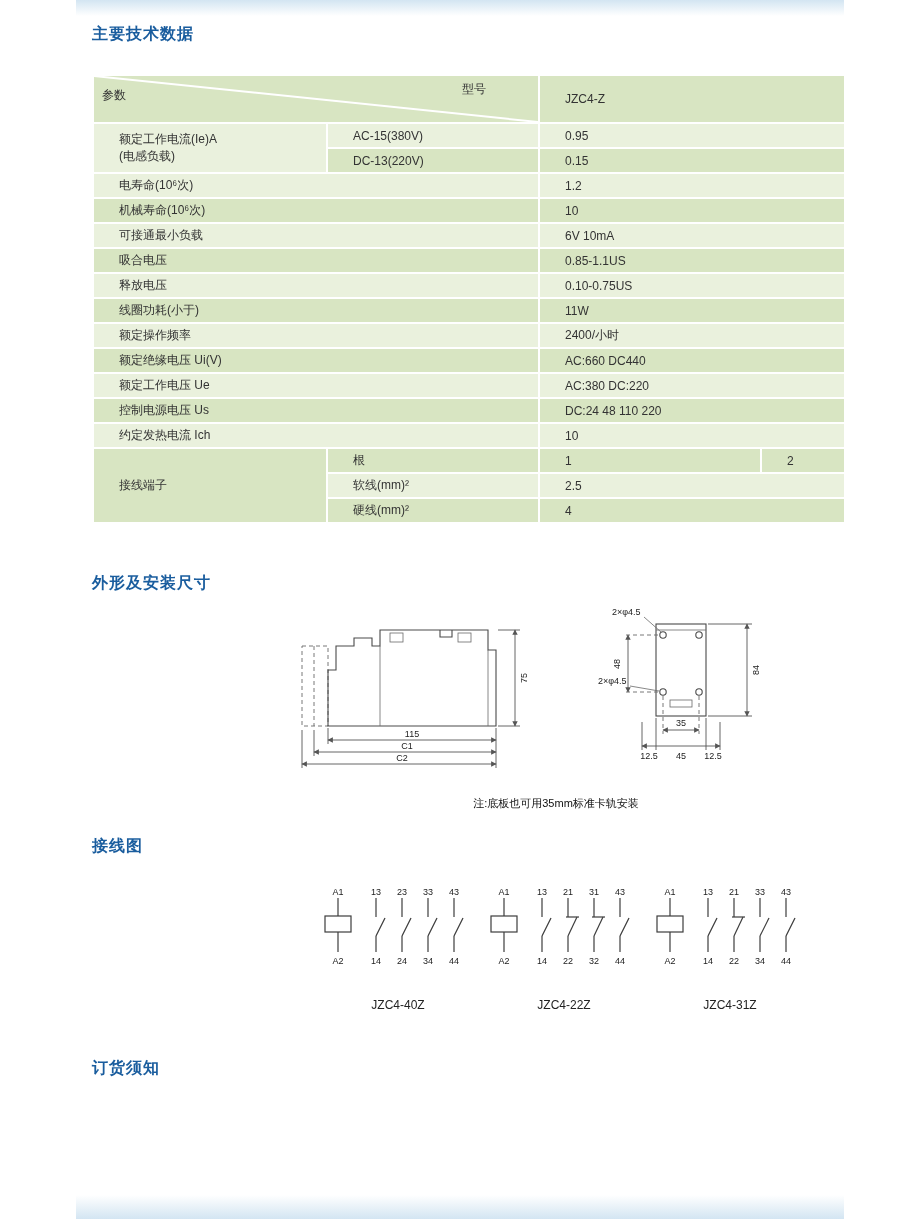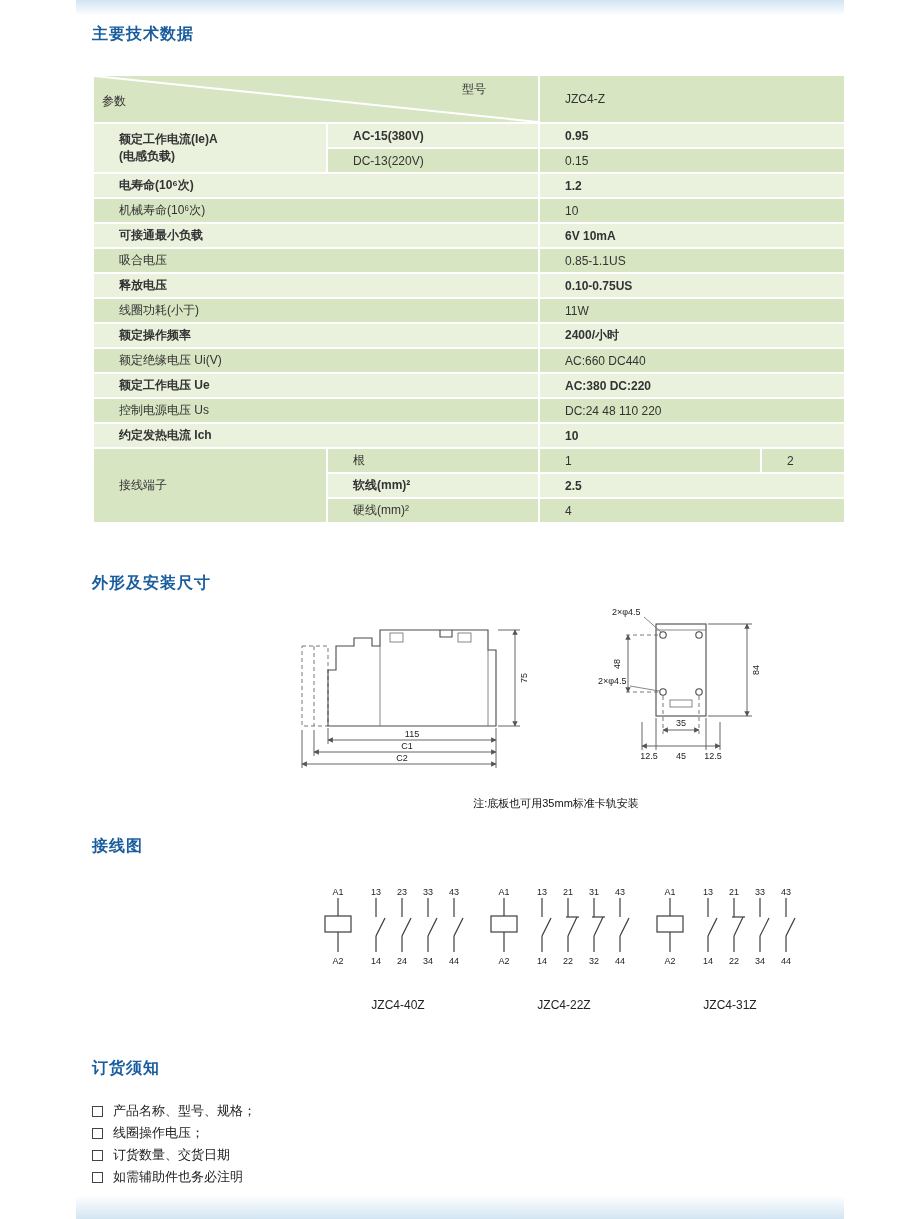--- a/index.html
+++ b/index.html
@@ -21,24 +21,24 @@
   #title-outline { top:564px;margin-top:9px; }
   #title-wiring  { top:836px; }
   #title-order   { top:1058px; }
 
   
   .spec-table { position:absolute; left:16px; top:74px; width:890px;
     border-collapse:collapse; table-layout:fixed; font-size:12px; }
   .spec-table td { border:2px solid #fff; height:25px; padding:1px 25px; vertical-align:middle; }
   .spec-table tr.hdr td { height:48px; }
   .spec-table tr.d td { background:var(--row-dark,#d8e5c2); }
-  .spec-table tr.l td { background:var(--row-light,#eaf1dd);font-weight:bold; }
+  .spec-table tr.l td { background:var(--row-light,#eaf1dd); }
   .diag-cell { position:relative; padding:0 !important; }
   .diag-svg { position:absolute; inset:0; width:100%; height:100%; display:block; }
-  .diag-param { position:absolute; left:8px; bottom:12px; }
+  .diag-param { position:absolute; left:8px; bottom:18px; }
   .diag-model { position:absolute; right:52px; top:5px; }
 
   
   .drawing { position:absolute; }
   #side-view  { left:216px; top:618px; width:250px; height:156px; }
   #front-view { left:518px; top:604px; width:192px; height:168px; }
   .ln   { stroke:#4a4a4a; stroke-width:1.1; fill:none; }
   .thin { stroke:#6a6a6a; stroke-width:0.8; fill:none; }
   .dash { stroke:#6a6a6a; stroke-width:0.9; fill:none; stroke-dasharray:4 3; }
   .dim  { stroke:#555; stroke-width:0.9; fill:none; }
@@ -353,31 +353,13 @@
 
       <text class="wt" text-anchor="middle" x="136" y="9">43</text>
       <line class="wl" x1="136" y1="12" x2="136" y2="31"></line>
         <line class="wl" x1="136" y1="50" x2="145" y2="32"></line>
         <line class="wl" x1="136" y1="50" x2="136" y2="66"></line>
       <text class="wt" text-anchor="middle" x="136" y="78">44</text>
     </svg>
     <div class="wiring-name">JZC4-31Z</div>
   </div>
 
-  <div class="order-list">
-    <div class="order-item">
-      <span class="chk"></span>
-      <span>产品名称、型号、规格；</span>
-    </div>
-    <div class="order-item">
-      <span class="chk"></span>
-      <span>线圈操作电压；</span>
-    </div>
-    <div class="order-item">
-      <span class="chk"></span>
-      <span>订货数量、交货日期</span>
-    </div>
-    <div class="order-item">
-      <span class="chk"></span>
-      <span>如需辅助件也务必注明</span>
-    </div>
-  </div>
 </div>
 
 </body></html>

